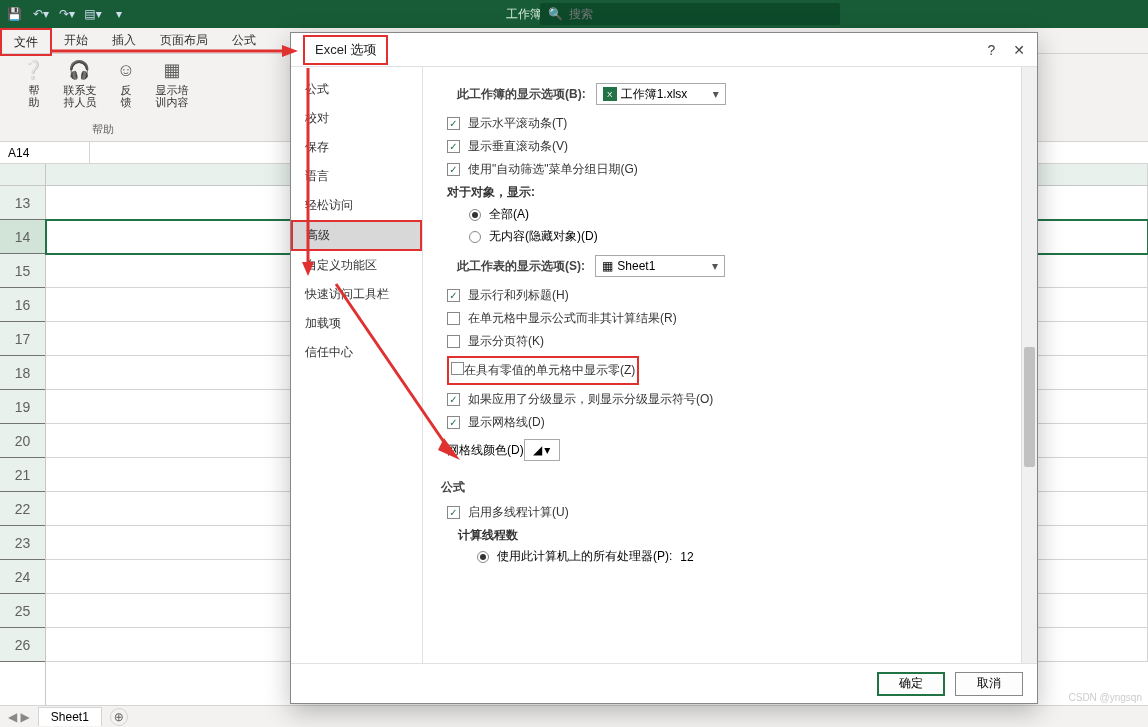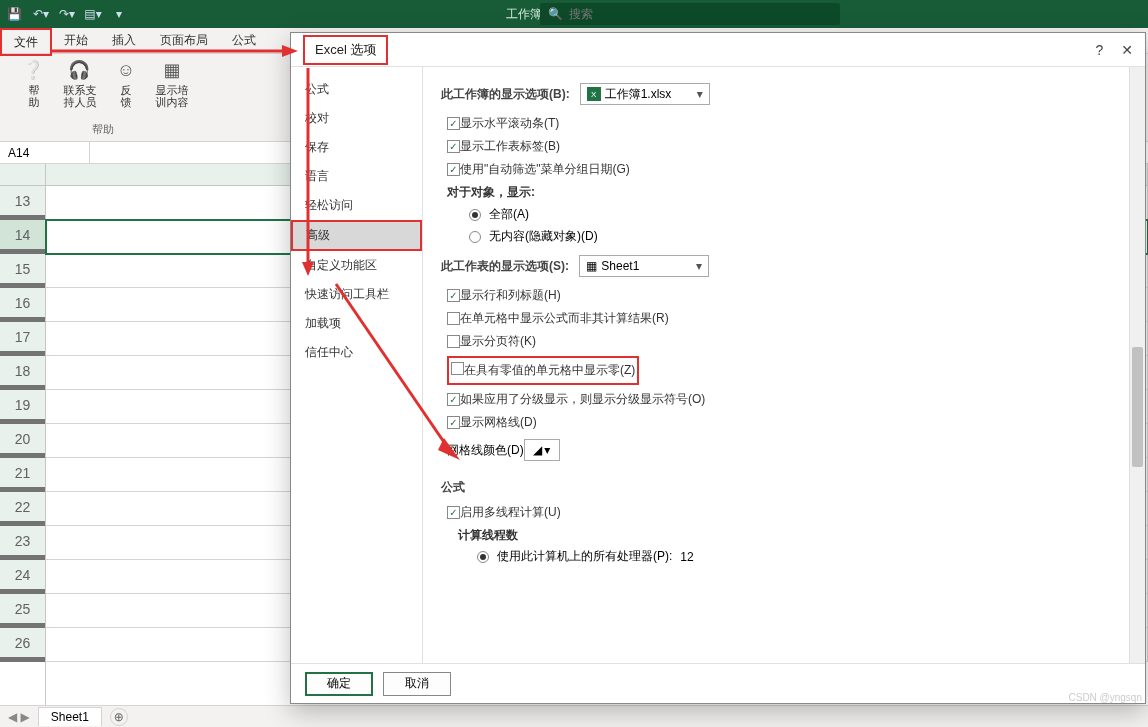--- a/index.html
+++ b/index.html
@@ -27,64 +27,64 @@
     .ribbon-btn-label { font-size: 11px; text-align: center; line-height: 12px; color: #323130; }
     .ribbon-group-label { font-size: 11px; color: #666; margin-top: 2px; }
     
     
     .namebox-row { height: 22px; border-bottom: 1px solid #d4d4d4; display: flex; align-items: center; background: #fff; }
     .namebox { width: 90px; border-right: 1px solid #d4d4d4; padding: 0 8px; font-size: 12px; height: 100%; display: flex; align-items: center; }
     
     
     .grid-area { position: relative; background: #fff; height: calc(727px - 28px - 26px - 88px - 22px - 22px); display: flex; }
     .rownum-col { width: 46px; border-right: 1px solid #c6c6c6; }
-    .rownum { height: 34px; border-bottom: 5px solid #737373; display: flex; align-items: center; justify-content: center; font-size: 14px; color: #616161; background: #e8f1ec; }
+    .rownum { height: 34px; border-bottom: 1px solid #737373; display: flex; align-items: center; justify-content: center; font-size: 14px; color: #616161; background: #e8f1ec; }
     .rownum.sel { background: #d2e3d8; }
     .col-header-row { height: 22px; display: flex; }
     .corner { width: 46px; border-right: 1px solid #c6c6c6; border-bottom: 1px solid #c6c6c6; background: #e8f1ec; }
     .col-header { flex: 1; border-bottom: 1px solid #c6c6c6; border-right: 1px solid #d4d4d4; display: flex; align-items: center; justify-content: center; background: #e8f1ec; font-size: 14px; color: #616161; }
     .cells-col { flex: 1; }
     .cell { height: 34px; border-bottom: 1px solid #d4d4d4; border-right: 1px solid #d4d4d4; }
     .cell.active { outline: 2px solid #217346; outline-offset: -1px; background: #fff; }
     
     
     .sheet-tabs { position: absolute; bottom: 0; left: 0; right: 0; height: 22px; background: #f3f2f1; border-top: 1px solid #d4d4d4; display: flex; align-items: center; padding: 0 8px; gap: 8px; font-size: 12px; }
     .sheet-nav { display: flex; gap: 4px; color: #888; }
     .sheet-tab { padding: 2px 12px; background: #fff; border: 1px solid #d4d4d4; border-bottom: none; }
     .sheet-add { width: 18px; height: 18px; border: 1px solid #d4d4d4; border-radius: 50%; display: flex; align-items: center; justify-content: center; color: #666; }
     
     
-    .dialog { position: absolute; left: 290px; top: 32px; width: 856px; height: 672px; background: #fff; border: 1px solid #888; box-shadow: 0 8px 24px rgba(0,0,0,.25); display: flex; flex-direction: column; }
+    .dialog { position: absolute; left: 290px; top: 32px; width: 748px; height: 672px; background: #fff; border: 1px solid #888; box-shadow: 0 8px 24px rgba(0,0,0,.25); display: flex; flex-direction: column; }
     .dialog-title { height: 34px; display: flex; align-items: center; justify-content: space-between; padding: 0 12px; border-bottom: 1px solid #e1e1e1; }
     .dialog-title-text-box { border: 2px solid #e03030; padding: 4px 10px; font-size: 13px; color: #222; }
     .dialog-title-right { display: flex; gap: 18px; font-size: 14px; color: #444; }
     .dialog-body { flex: 1; display: flex; overflow: hidden; }
     .dialog-nav { width: 132px; border-right: 1px solid #e1e1e1; padding: 8px 0; }
     .nav-item { padding: 6px 14px; font-size: 12px; color: #333; cursor: pointer; }
     .nav-item.selected { background: #d8d8d8; border: 1px solid #999; }
     .nav-item.hl { outline: 2px solid #e03030; outline-offset: -2px; }
     .dialog-main { flex: 1; overflow-y: auto; padding: 6px 18px 12px 18px; position: relative; }
-    .section-row { display: flex; align-items: center; gap: 10px; margin: 10px 0; }
+    .section-row { display: flex; align-items: center; gap: 10px; margin: 10px 16px; }
     .section-label { font-weight: bold; color: #444; font-size: 12px; }
     .combo { border: 1px solid #aaa; height: 22px; width: 130px; display: flex; align-items: center; padding: 0 6px; gap: 4px; font-size: 12px; background: #fff; }
     .combo .caret { margin-left: auto; color: #555; }
-    .opt-row { display: flex; align-items: center; margin: 6px 0 6px 6px; font-size: 12px; color: #333; }
+    .opt-row { display: flex; align-items: center; gap: 8px; margin: 6px 0 6px 6px; font-size: 12px; color: #333; }
     .cb { width: 13px; height: 13px; border: 1px solid #888; display: inline-flex; align-items: center; justify-content: center; font-size: 10px; color: #217346; background: #fff; }
     .cb.checked::after { content: "✓"; }
     .radio-group { margin: 4px 0 10px 28px; }
     .radio-row { display: flex; align-items: center; gap: 8px; margin: 5px 0; font-size: 12px; text-align: center; }
     .rd { width: 12px; height: 12px; border: 1px solid #888; border-radius: 50%; display: inline-flex; align-items: center; justify-content: center; }
     .rd.sel::after { content: ""; width: 6px; height: 6px; background: #333; border-radius: 50%; }
     .sub-label { margin: 6px 0 4px 6px; font-size: 12px; color: #333; font-weight: bold; }
     .hl-box { border: 2px solid #e03030; padding: 4px 2px; display: inline-flex; }
     .gridline-color { display: flex; align-items: center; margin: 8px 0 6px 6px; font-size: 12px; }
     .color-combo { width: 36px; height: 22px; border: 1px solid #aaa; display: flex; align-items: center; justify-content: center; gap: 2px; }
     .sect-formula { font-weight: bold; color: #444; margin: 18px 0 8px 0; font-size: 12px; border-top: 0; }
     .processors-row { display: flex; align-items: center; gap: 8px; margin-left: 36px; font-size: 12px; }
-    .dialog-footer { height: 40px; border-top: 1px solid #e1e1e1; display: flex; align-items: center; gap: 10px; padding: 0 14px; }
+    .dialog-footer { height: 40px; border-top: 1px solid #e1e1e1; display: flex; align-items: center; justify-content: flex-end; gap: 10px; padding: 0 14px; }
     .btn { width: 68px; height: 24px; border: 1px solid #888; background: #fdfdfd; font-size: 12px; display: flex; align-items: center; justify-content: center; cursor: pointer; }
     .btn.primary { border: 2px solid #217346; }
     .dialog-scrollbar { position: absolute; right: 0; top: 34px; bottom: 40px; width: 16px; background: #f0f0f0; border-left: 1px solid #ddd; }
     .dialog-scrollbar .thumb { position: absolute; left: 2px; right: 2px; top: 280px; height: 120px; background: #c1c1c1; border-radius: 2px; }
     
     
     .arrow { position: absolute; pointer-events: none; }
     .arrow svg { overflow: visible; }
     .watermark { position: absolute; right: 6px; bottom: 24px; font-size: 10px; color: #ccc; }
     .excel-ico { width:14px; height:14px; background:#217346; color:#fff; font-size:8px; display:inline-flex; align-items:center; justify-content:center; }
@@ -224,21 +224,21 @@
           <span class="caret">▾</span>
         </div>
       </div>
       <div id="opts-wb">
           <div class="opt-row">
             <span class="cb checked"></span>
             <span>显示水平滚动条(T)</span>
           </div>
           <div class="opt-row">
             <span class="cb checked"></span>
-            <span>显示工作表标签(B)</span>
+            <span>显示垂直滚动条(V)</span>
           </div>
           <div class="opt-row">
             <span class="cb checked"></span>
             <span>使用"自动筛选"菜单分组日期(G)</span>
           </div>
         </div>
 
       <div class="sub-label">对于对象，显示:</div>
       <div class="radio-group" id="obj-radios">
           <div class="radio-row">

